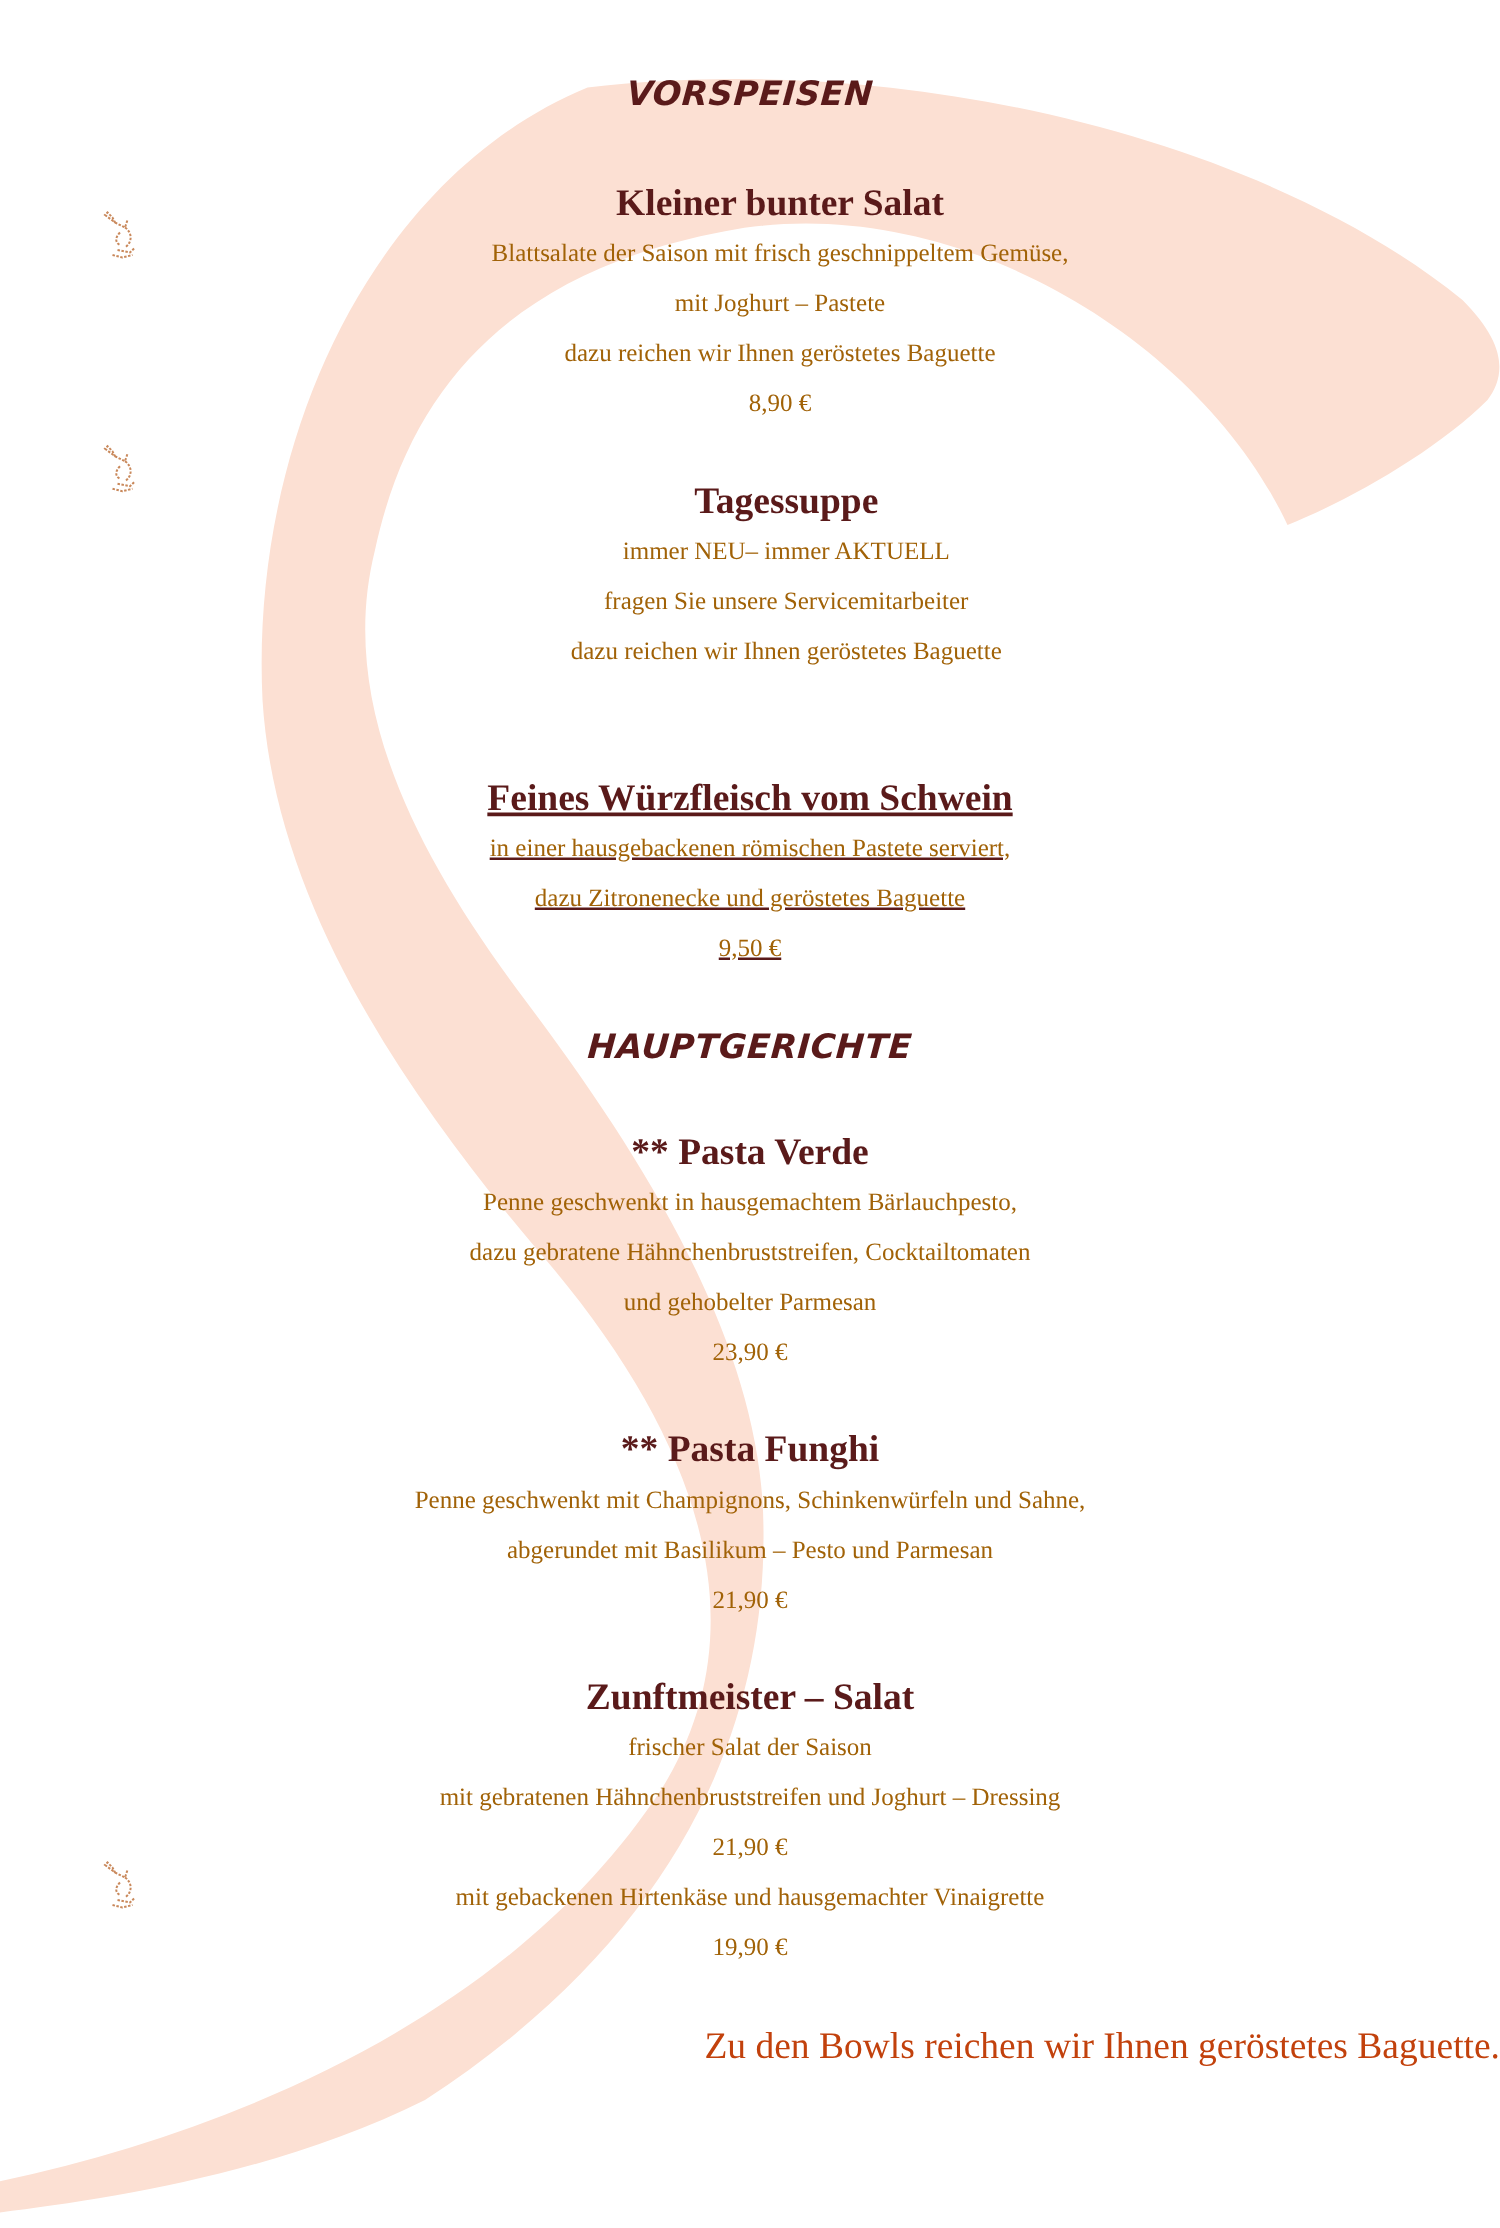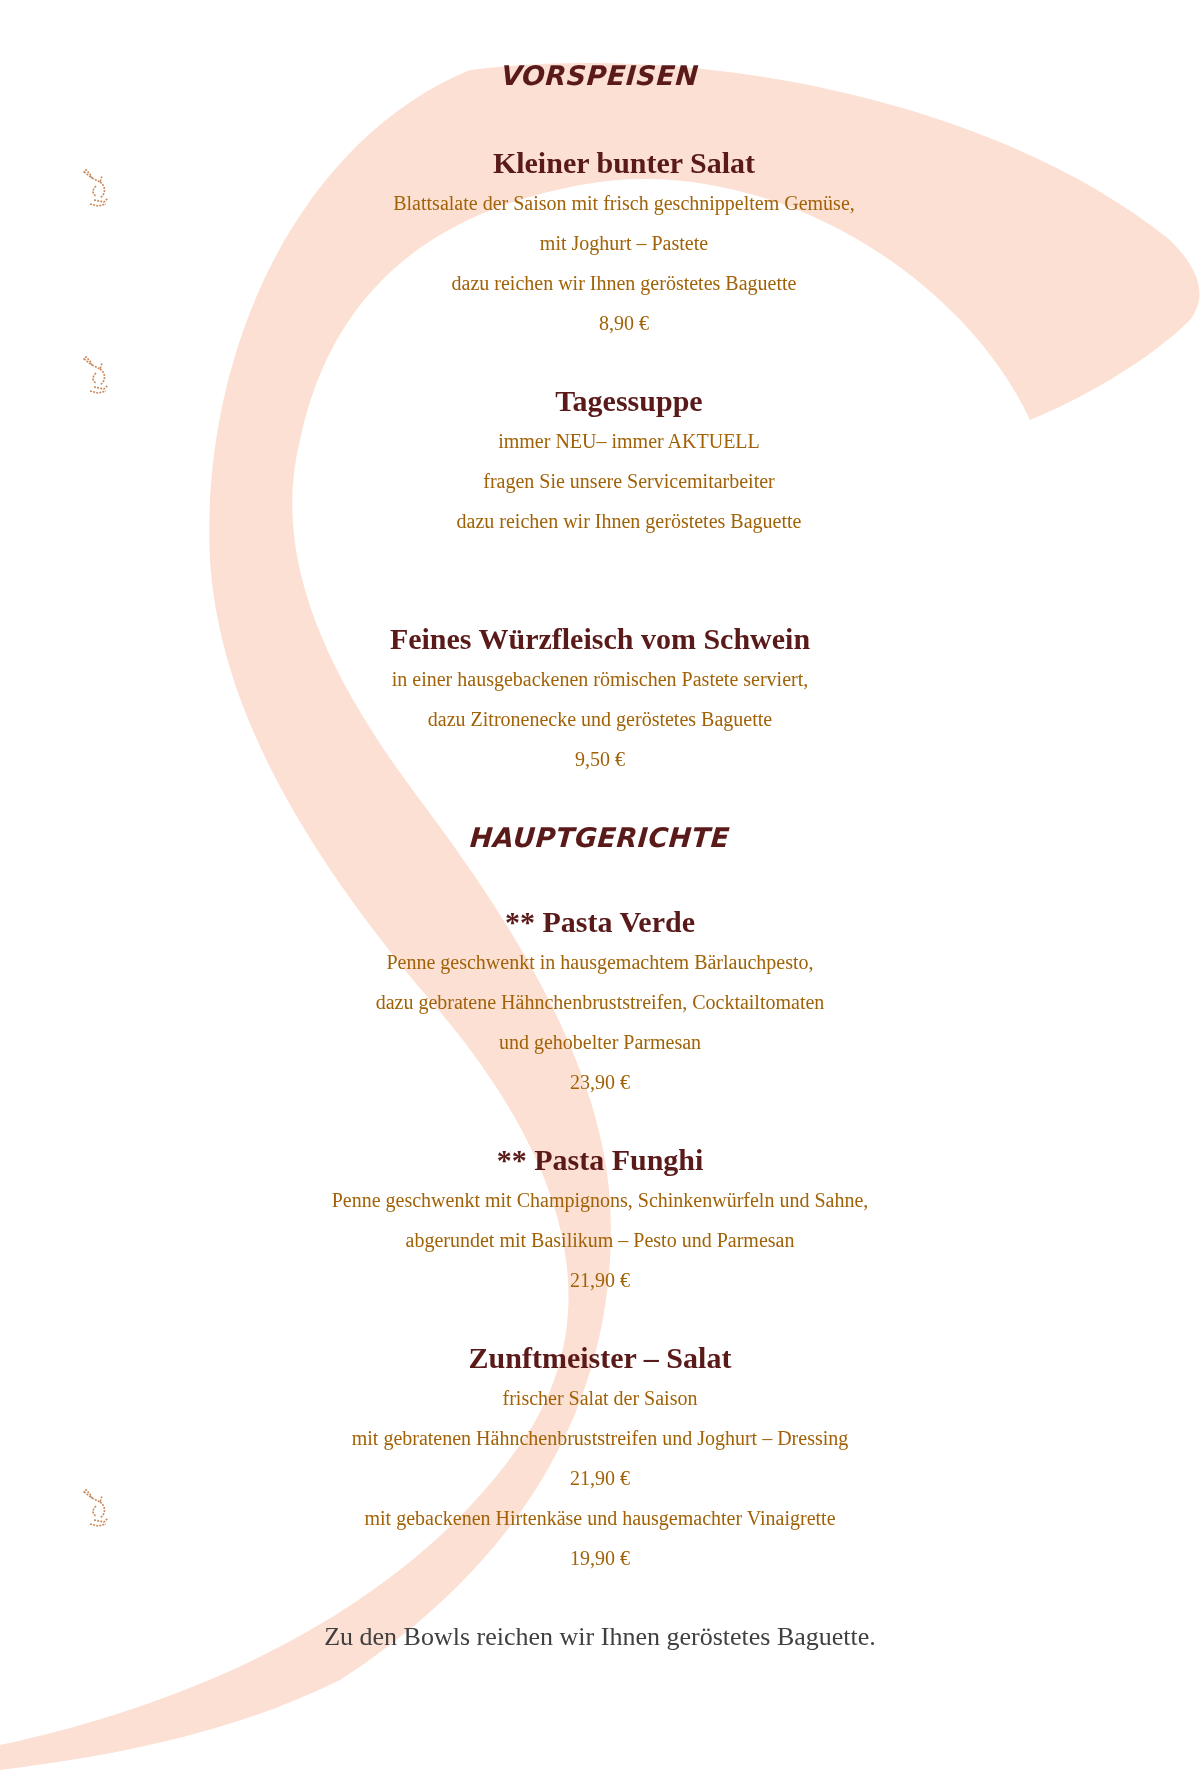--- a/index.html
+++ b/index.html
@@ -59,24 +59,24 @@
     }
     .dish .line {
       font-size: 20px;
       line-height: 40px;
       color: #a16207;
     }
     .note {
       position: absolute;
       left: 0;
       width: 1200px;
-      text-align: center;
-      font-size: 26px;
+      text-align: right;
+      font-size: 30px;
       line-height: 40px;
-      color: #404040;
+      color: #c2410c;
     }
     .ornament {
       position: absolute;
       width: 34px;
       height: 44px;
     }
   </style>
 </head>
 <body>
 
@@ -141,21 +141,21 @@
     <div class="line">8,90 €</div>
   </div>
 
   <div class="dish" style="top:381px;margin-left:29px;">
     <div class="name">Tagessuppe</div>
     <div class="line">immer NEU– immer AKTUELL</div>
     <div class="line">fragen Sie unsere Servicemitarbeiter</div>
     <div class="line">dazu reichen wir Ihnen geröstetes Baguette</div>
   </div>
 
-  <div class="dish" style="top:619px;">
+  <div class="dish" style="top:619px;text-decoration:underline;">
     <div class="name">Feines Würzfleisch vom Schwein</div>
     <div class="line">in einer hausgebackenen römischen Pastete serviert,</div>
     <div class="line">dazu Zitronenecke und geröstetes Baguette</div>
     <div class="line">9,50 €</div>
   </div>
 
   <div class="section-title" style="top:822px;">HAUPTGERICHTE</div>
 
   <div class="dish" style="top:902px;text-align:center;">
     <div class="name">** Pasta Verde</div>

